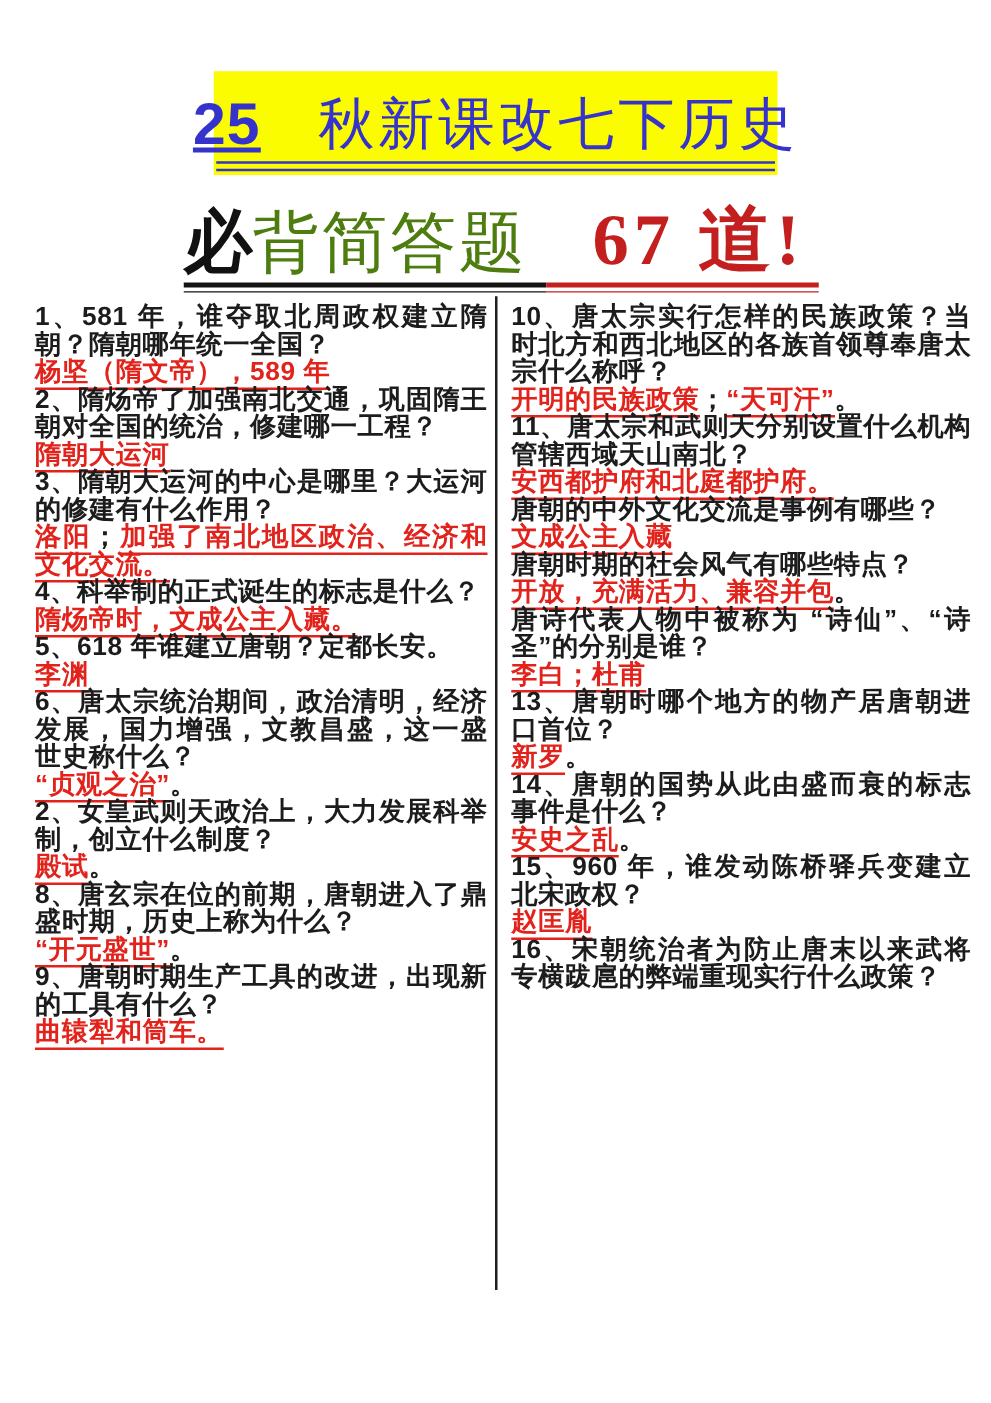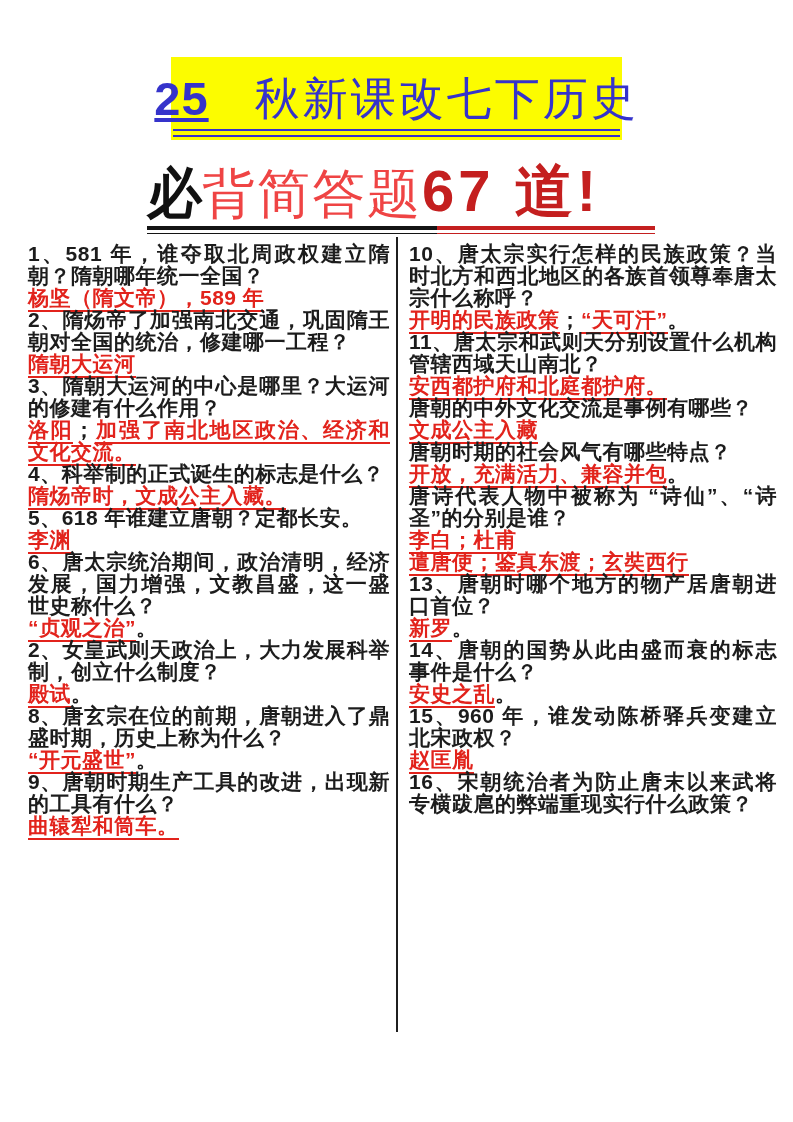--- a/index.html
+++ b/index.html
@@ -27,24 +27,24 @@
     position:absolute;left:2px;right:2px;bottom:3px;height:4px;
     border-top:2px solid var(--title-blue,#3533cb);
     border-bottom:2px solid var(--title-blue,#3533cb);
   }
   
   .subtitle{
     position:absolute;left:147px;top:155px;width:508px;height:76px;
     display:flex;align-items:flex-end;white-space:nowrap;
   }
   .sub-bold{font-weight:900;font-size:55px;color:#111;}
-  .sub-rest{font-weight:500;font-size:53px;color:#ef4444;letter-spacing:2px;}
+  .sub-rest{font-weight:500;font-size:53px;color:#4d7c0f;letter-spacing:2px;}
   .sub-count{
-    font-family:Liberation Sans, sans-serif;font-weight:600;font-size:58px;
-    color:var(--count-red,#c41f1f);letter-spacing:4px;
+    font-family:Liberation Serif, serif;font-weight:600;font-size:58px;
+    color:var(--count-red,#c41f1f);margin-left:52px;letter-spacing:4px;
   }
   .sub-rule{position:absolute;left:0;width:508px;}
   .sub-rule .seg{position:absolute;top:0;height:100%;}
   .rule-thick{top:71px;height:4px;}
   .rule-thin{top:78px;height:1px;}
   .seg-black{left:0;width:57%;background:#141414;}
   .seg-red{left:57%;width:43%;background:var(--count-red,#c41f1f);}
   
   .divider{position:absolute;left:396px;top:237px;width:2px;height:795px;background:#1f1f1f;}
   .qa-col{
@@ -111,21 +111,20 @@
       <div class="q">10、唐太宗实行怎样的民族政策？当时北方和西北地区的各族首领尊奉唐太宗什么称呼？</div>
       <div class="a"><span class="red u">开明的民族政策</span><span class="blk">；</span><span class="red u">“天可汗”</span><span class="blk">。</span></div>
       <div class="q">11、唐太宗和武则天分别设置什么机构管辖西域天山南北？</div>
       <div class="a"><span class="red u">安西都护府和北庭都护府。</span></div>
       <div class="q">唐朝的中外文化交流是事例有哪些？</div>
       <div class="a"><span class="red u">文成公主入藏</span></div>
       <div class="q">唐朝时期的社会风气有哪些特点？</div>
       <div class="a"><span class="red u">开放，充满活力、兼容并包</span><span class="blk">。</span></div>
       <div class="q">唐诗代表人物中被称为 “诗仙”、“诗圣”的分别是谁？</div>
       <div class="a"><span class="red u">李白；杜甫</span></div>
-      <div class="a"><span class="red u">遣唐使；鉴真东渡；玄奘西行</span></div>
       <div class="q">13、唐朝时哪个地方的物产居唐朝进口首位？</div>
       <div class="a"><span class="red u">新罗</span><span class="blk">。</span></div>
       <div class="q">14、唐朝的国势从此由盛而衰的标志事件是什么？</div>
       <div class="a"><span class="red u">安史之乱</span><span class="blk">。</span></div>
       <div class="q">15、960 年，谁发动陈桥驿兵变建立北宋政权？</div>
       <div class="a"><span class="red u">赵匡胤</span></div>
       <div class="q">16、宋朝统治者为防止唐末以来武将专横跋扈的弊端重现实行什么政策？</div>
     </div>
 
 </div>

